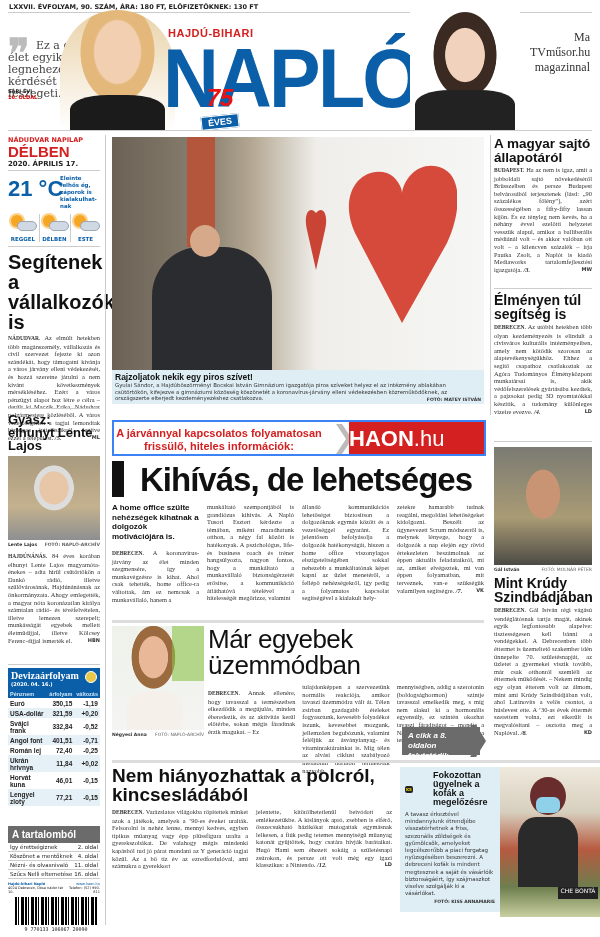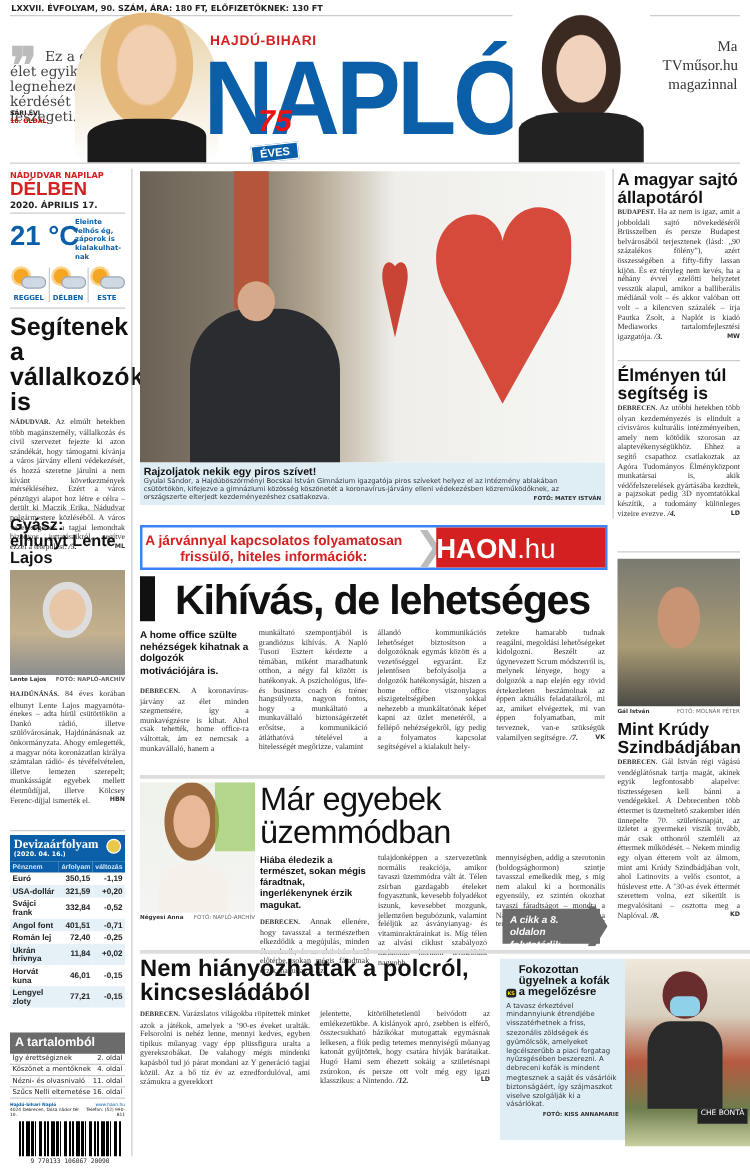--- a/index.html
+++ b/index.html
@@ -272,21 +272,20 @@
   <div style="position:absolute;left:15px;top:65px;width:55px;height:39px;background:#f5f0ea;border-radius:40% 40% 0 0"></div>
 </div>
 <div class="abs" style="left:112px;top:732px;width:92px;display:flex;justify-content:space-between">
   <span class="photo-credit">Négyesi Anna</span>
   <span class="photo-credit" style="color:#666;font-weight:normal">FOTÓ: NAPLÓ-ARCHÍV</span>
 </div>
 <div class="abs" style="left:208px;top:626px;width:276px">
   <h2 class="hl" style="font-size:26px;font-weight:normal;letter-spacing:-0.5px">Már egyebek üzemmódban</h2>
   <div style="display:grid;grid-template-columns:repeat(3,1fr);gap:7px;margin-top:5px">
     <div>
-      <p style="font-family:'Liberation Sans',sans-serif;font-weight:bold;font-size:7.5px;line-height:9px;color:#111">Hiába éledezik a természet, sokan mégis fáradtnak, ingerlékenynek érzik magukat.</p>
       <p class="body-text" style="margin-top:6px"><span class="city">DEBRECEN.</span> <span>Annak ellenére, hogy tavasszal a természetben elkezdődik a megújulás, minden éberedezik, és az aktivitás kerül előtérbe, sokan mégis fáradtnak érzik magukat. – Ez</span></p>
     </div>
     <p class="body-text">tulajdonképpen a szervezetünk normális reakciója, amikor tavaszi üzemmódra vált át. Télen zsírban gazdagabb ételeket fogyasztunk, kevesebb folyadékot iszunk, kevesebbet mozgunk, jellemzően begubózunk, valamint feléljük az ásványianyag- és vitaminraktárainkat is. Míg télen az alvási ciklust szabályozó melatonin hormon termelődik nagyobb</p>
     <p class="body-text"><span>mennyiségben, addig a szerotonin (boldogsághormon) szintje tavasszal emelkedik meg, s míg nem alakul ki a hormonális egyensúly, ez szintén okozhat tavaszi fáradtságot – mondta a Naplónak Négyesi Anna természetgyógyász.</span><span class="sig">VK</span></p>
   </div>
 </div>
 <div class="abs arrow-box">A cikk a 8. oldalon folytatódik</div>
 <svg class="abs" style="left:470px;top:725px" width="16" height="32" viewBox="0 0 16 32">
     <path d="M0 0 L10 16 L0 32 L6 32 L16 16 L6 0 Z" fill="#6b6b6b"></path>
   </svg>
@@ -295,21 +294,21 @@
 <div class="abs" style="left:112px;top:766px;width:280px">
   <h2 class="hl" style="font-size:19px">Nem hiányozhattak a polcról, kincsesládából</h2>
   <div style="display:grid;grid-template-columns:1fr 1fr;gap:8px;margin-top:4px">
     <p class="body-text"><span class="city">DEBRECEN.</span> <span>Varázslatos világokba röpítettek minket azok a játékok, amelyek a ’90-es éveket uralták. Felsorolni is nehéz lenne, mennyi kedves, egyben tipikus műanyag vagy épp plüssfigura uralta a gyerekszobákat. De valahogy mégis mindenki kapásból tud jó párat mondani az Y generáció tagjai közül. Az a bő tíz év az ezredfordulóval, ami számukra a gyerekkort</span></p>
     <p class="body-text"><span>jelentette, kitörölhetetlenül beivódott az emlékezetükbe. A kislányok apró, zsebben is elférő, összecsukható házikókat mutogattak egymásnak lelkesen, a fiúk pedig tetemes mennyiségű műanyag katonát gyűjtöttek, hogy csatára hívják barátaikat. Hugó Hami sem éhezett sokáig a születésnapi zsúrokon, és persze ott volt még egy igazi klasszikus: a Nintendo.</span> <span class="ref">/12.</span><span class="sig">LD</span></p>
   </div>
 </div>
 
 <div class="abs cut-box">
   <div style="padding:4px 5px">
-    <div style="display:flex;gap:2px;align-items:flex-end">
+    <div style="display:flex;gap:20px;align-items:center">
       <span style="background:#222;color:#f5d90a;font-size:4px;font-weight:bold;padding:1px;border-radius:2px;font-family:'DejaVu Sans',sans-serif">KS</span>
       <h2 class="hl" style="font-size:9px">Fokozottan ügyelnek a kofák a megelőzésre</h2>
     </div>
     <p style="font-family:'DejaVu Sans',sans-serif;font-size:5.5px;line-height:7.2px;color:#333;margin-top:4px">A tavasz érkeztével mindannyiunk étrendjébe visszatérhetnek a friss, szezonális zöldségek és gyümölcsök, amelyeket legcélszerűbb a piaci forgatag nyüzsgésében beszerezni. A debreceni kofák is mindent megtesznek a saját és vásárlóik biztonságáért, így szájmaszkot viselve szolgálják ki a vásárlókat.</p>
     <div class="photo-credit" style="text-align:right;margin-top:2px">FOTÓ: KISS ANNAMARIE</div>
   </div>
 </div>
 <div class="abs market">
   <div style="position:absolute;left:30px;top:10px;width:36px;height:38px;border-radius:50%;background:#6a2d2d"></div>
   <div style="position:absolute;left:36px;top:30px;width:24px;height:16px;border-radius:6px;background:#8fd1e8"></div>

